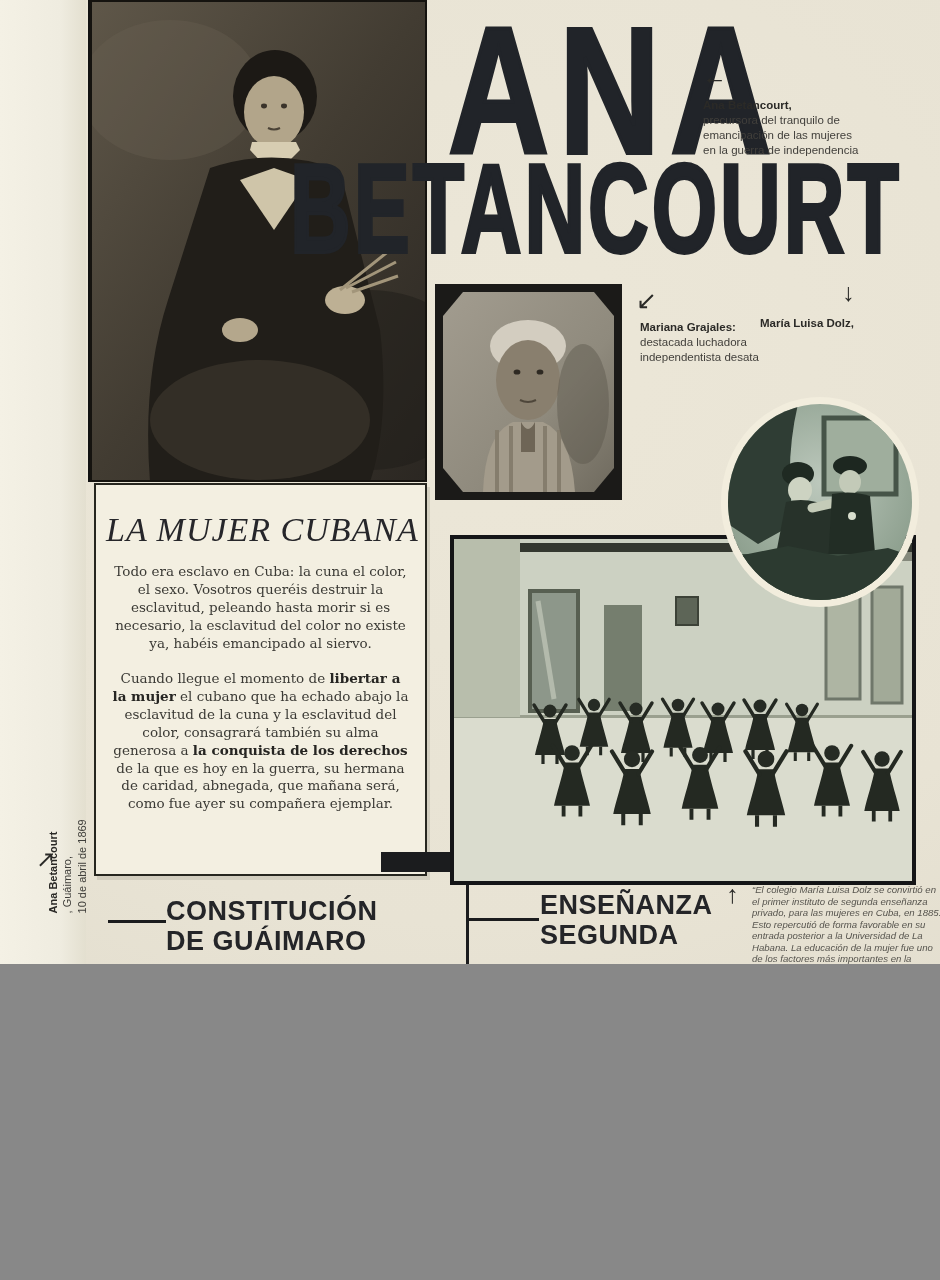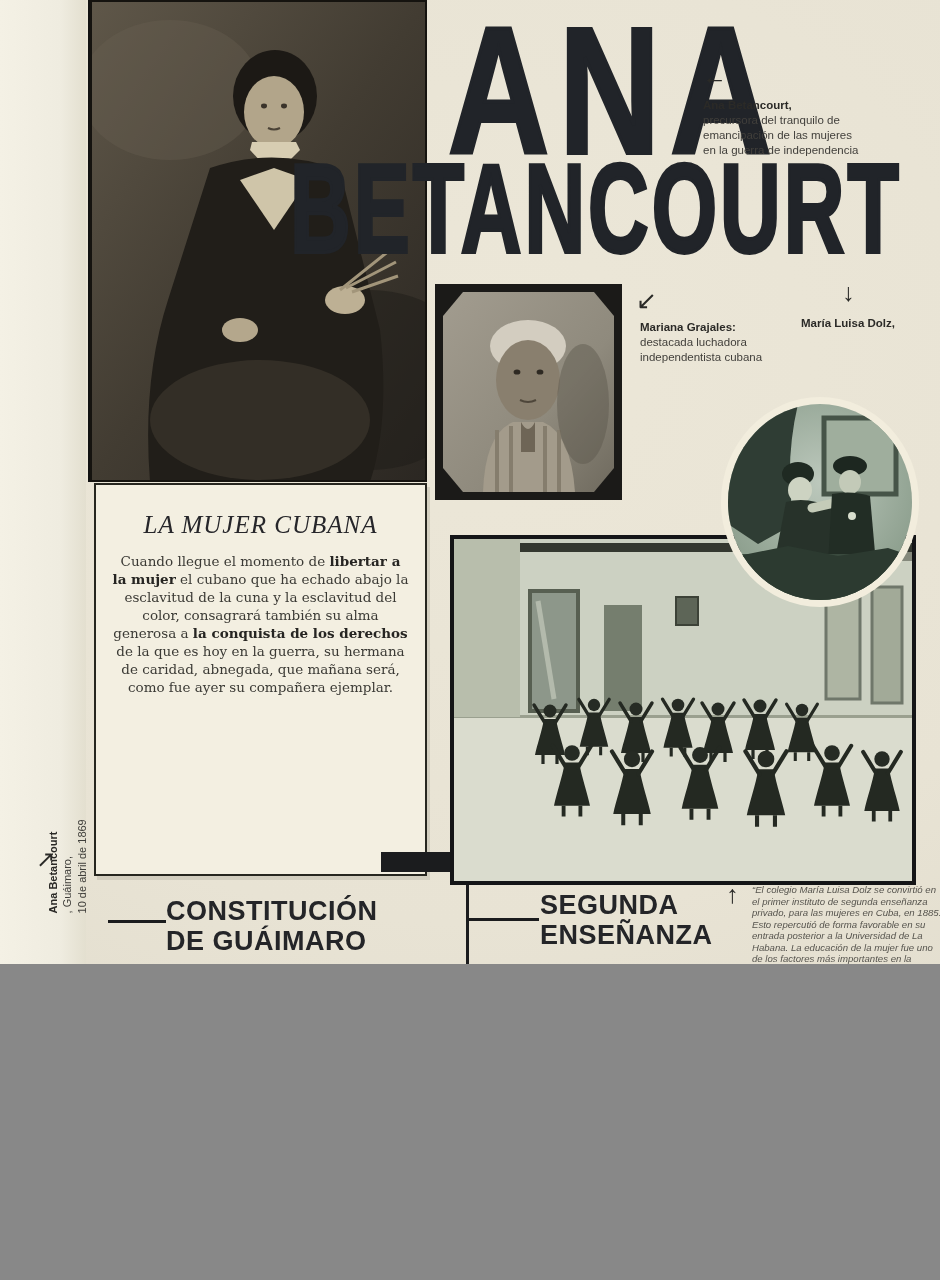--- a/index.html
+++ b/index.html
@@ -22,27 +22,27 @@
   .y1{left:80px;top:955px;}
   .y2{left:452px;top:952px;}
   
   .cap{font-size:11.5px;line-height:1.3;color:#413f3b;}
   .cap .nm{display:block;font-weight:700;color:#2b2a27;}
   .arrow{font-size:25px;color:#2a2a27;line-height:1;}
   .cap-ana{left:703px;top:98px;width:160px;}
   .arrow-ana{left:702px;top:64px;}
   .cap-mariana{left:640px;top:320px;width:170px;}
   .arrow-mariana{left:636px;top:288px;}
-  .cap-dolz{left:760px;top:316px;width:176px;text-align:center;}
+  .cap-dolz{left:760px;top:316px;width:176px;text-align:left;}
   .arrow-dolz{left:842px;top:280px;}
   
   .panel{left:94px;top:483px;width:329px;height:389px;background:#f3efe1;
     border:2px solid #26261f;box-shadow:3px 4px 0 rgba(60,55,40,.12);}
   .panel h1{margin:26px 10px 14px;font-family:"Liberation Serif",serif;font-style:italic;font-weight:400;
-    font-size:25px;letter-spacing:1px;text-align:center;color:#26262a;white-space:nowrap;}
+    font-size:34px;letter-spacing:1px;text-align:center;color:#26262a;white-space:nowrap;}
   .panel p{margin:0 16px 17px;font-family:"DejaVu Serif",serif;font-size:13.5px;line-height:1.33;
     text-align:center;color:#3b3a35;}
   .panel p b{color:#262522;}
   
   .side-cap{left:-39px;top:786px;width:212px;transform:rotate(-90deg);font-size:11px;line-height:1.3;color:#3f3e3a;}
   .side-cap span{display:block;}
   .arrow-side{left:36px;top:848px;font-size:23px;}
   
   .sect{font-weight:700;font-size:27px;line-height:1.12;letter-spacing:.5px;color:#242528;}
   .sect-left{left:166px;top:896px;}
@@ -130,21 +130,21 @@
       <path d="M85,116 Q93,120 101,116" stroke="#4e463a" stroke-width="2" fill="none"></path>
       <path d="M48,208 Q50,150 78,138 L108,138 Q136,150 140,208 Z" fill="#a39b8b"></path>
       <path d="M62,146 L62,208 M76,142 L76,208 M110,142 L110,208 M124,146 L124,208" stroke="#857d6d" stroke-width="4"></path>
       <path d="M86,138 Q93,152 100,138 L100,168 L86,168 Z" fill="#6e6556"></path>
       <ellipse cx="148" cy="120" rx="26" ry="60" fill="#5c574c" opacity=".45"></ellipse>
     </svg>
   </div>
   <div class="abs arrow arrow-mariana">↙</div>
   <div class="abs cap cap-mariana">
     <span class="nm">Mariana Grajales:</span>
-    <span>destacada luchadora independentista cubana</span>
+    <span>destacada luchadora independentista desata</span>
   </div>
 
   <div class="abs arrow arrow-dolz">↓</div>
   <div class="abs cap cap-dolz">
     <span class="nm">María Luisa Dolz,</span>
   </div>
   <div class="abs photo ph-dolz">
     <svg viewBox="0 0 184 196" width="184" height="196">
       <defs>
         <radialGradient id="dbg" cx=".5" cy=".4" r=".8">
@@ -164,20 +164,21 @@
       <ellipse cx="122" cy="78" rx="11" ry="12" fill="#c3cab8"></ellipse>
       <path d="M104,90 Q124,86 142,92 L148,160 L100,160 Z" fill="#222d25"></path>
       <circle cx="124" cy="112" r="4" fill="#d8decd"></circle>
       <rect x="0" y="150" width="184" height="46" fill="#3a4a3e"></rect>
       <path d="M20,150 L60,142 L110,152 L160,144 L184,152 L184,196 L0,196 L0,156 Z" fill="#2c3a30"></path>
     </svg>
   </div>
 
   <div class="abs panel">
     <h1>LA MUJER CUBANA</h1>
+    <p>Todo era esclavo en Cuba: la cuna el color, el sexo. Vosotros queréis destruir la esclavitud, peleando hasta morir si es necesario, la esclavitud del color no existe ya, habéis emancipado al siervo.</p>
     <p><span>Cuando llegue el momento de </span><b>libertar a la mujer</b><span> el cubano que ha echado abajo la esclavitud de la cuna y la esclavitud del color, consagrará también su alma generosa a </span><b>la conquista de los derechos</b><span> de la que es hoy en la guerra, su hermana de caridad, abnegada, que mañana será, como fue ayer su compañera ejemplar.</span></p>
   </div>
 
   <div class="abs side-cap">
     <span><b class="nm2" style="font-weight:700;color:#2a2926">Ana Betancourt</b><span>, Guáimaro,</span></span>
     <span>10 de abril de 1869</span>
   </div>
   <div class="abs arrow arrow-side">↗</div>
 
   <div class="abs photo ph-gym">
@@ -229,22 +230,22 @@
 
   <div class="abs rule tick-left"></div>
   <div class="abs sect sect-left">
     <div>CONSTITUCIÓN</div>
     <div>DE GUÁIMARO</div>
   </div>
   <div class="abs rule thickbar"></div>
   <div class="abs rule vline"></div>
   <div class="abs rule htick"></div>
   <div class="abs sect sect-right">
+    <div>ENSEÑANZA</div>
     <div>SEGUNDA</div>
-    <div>ENSEÑANZA</div>
   </div>
 
   <div class="abs arrow arrow-quote">↑</div>
   <div class="abs quote">
     <span>“El colegio María Luisa Dolz se convirtió en el primer instituto de segunda enseñanza privado, para las mujeres en Cuba, en 1885. Esto repercutió de forma favorable en su entrada posterior a la Universidad de La Habana. La educación de la mujer fue uno de los factores más importantes en la creación de las bases del incipiente movimiento feminista de la década de los noventa del siglo XIX. La creación de una enseñanza femenina en Cuba trascendió el siglo XIX, pues muchas de las protagonistas del sufragio femenino republicano habían pasado por este recinto.”</span>
     <div class="attr">
       <div>JULIO CÉSAR GONZÁLEZ PAGÉS, En busca de un espacio</div>
       <div>Historia de mujeres en Cuba, 2005.</div>
     </div>
   </div>

